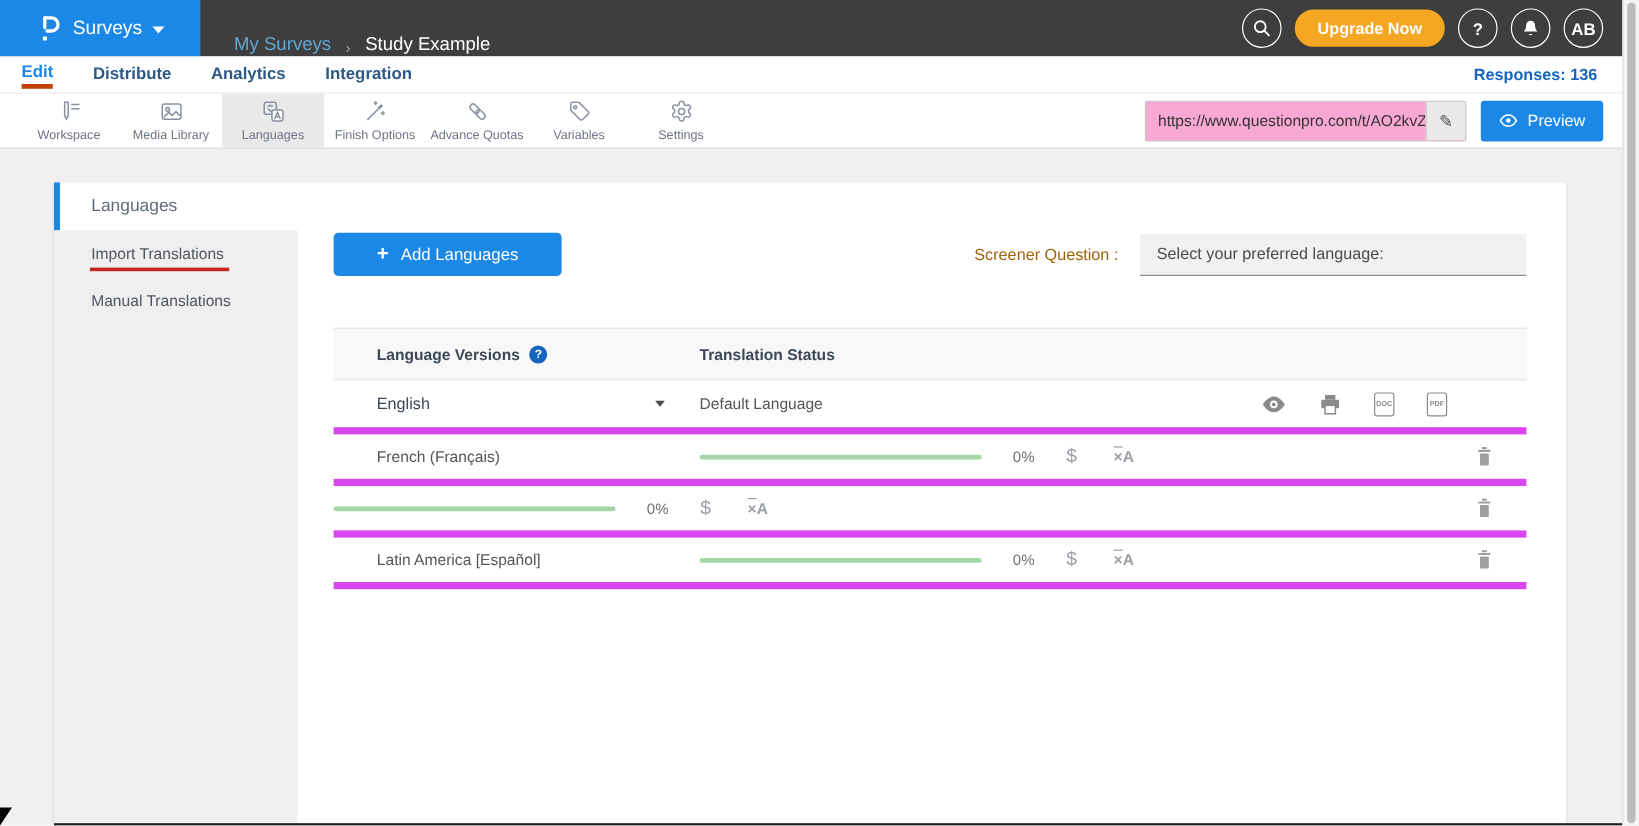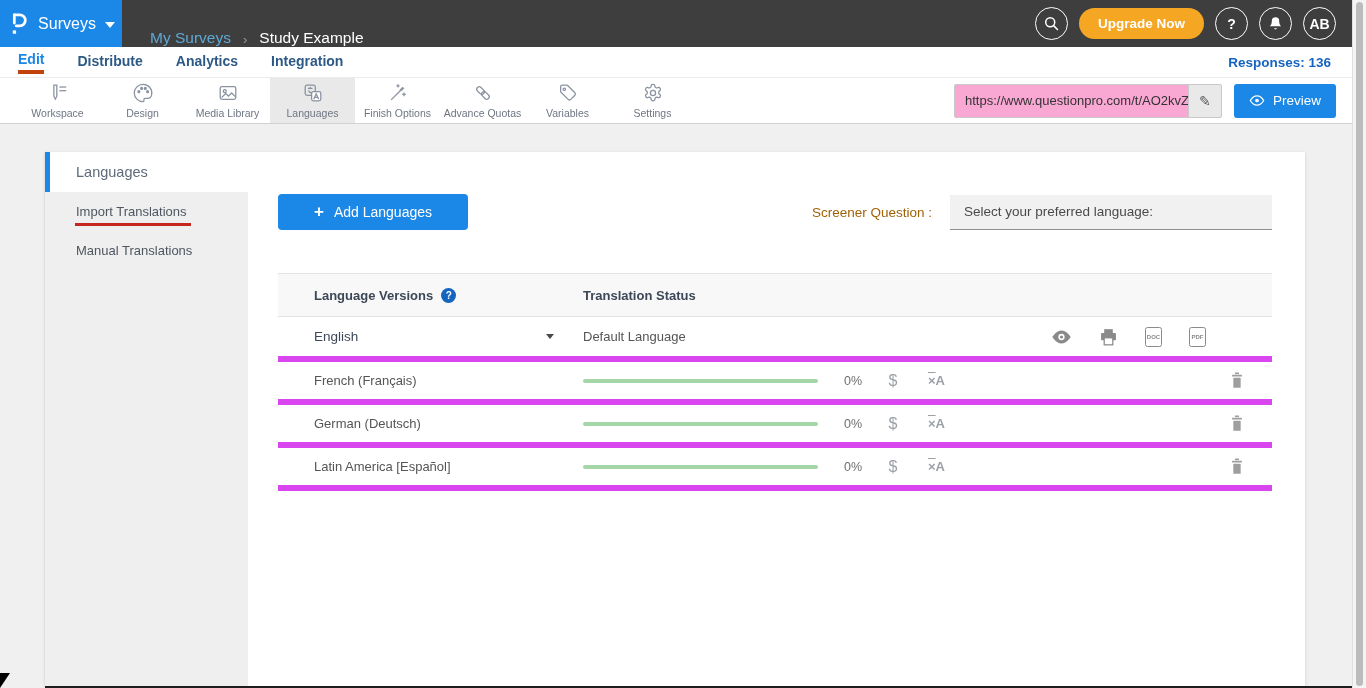--- a/index.html
+++ b/index.html
@@ -1,21 +1,21 @@
 <!DOCTYPE html>
 <html><head>
 <meta charset="utf-8">
 <style>
   * { margin:0; padding:0; box-sizing:border-box; }
   html,body { width:1366px; height:688px; overflow:hidden; }
   body { font-family:"Liberation Sans", sans-serif; background:#f0f0f0; position:relative; }
 
   
   .topbar { position:absolute; top:0; left:0; width:1366px; height:47px; background:#3e3e3e; display:flex; align-items:stretch; }
-  .logo-box { width:122px; background:#1b87e6; display:flex; align-items:center; justify-content:center; gap:9px; color:#fff; cursor:pointer; }
+  .logo-box { width:167px; background:#1b87e6; display:flex; align-items:center; justify-content:center; gap:9px; color:#fff; cursor:pointer; }
   .brand-label { font-size:16px; }
   .brand-caret { width:0; height:0; border-left:5px solid transparent; border-right:5px solid transparent; border-top:6px solid #fff; margin-top:2px; }
   .breadcrumb { flex:1; display:flex; align-items:flex-end; padding-left:28px; gap:12px; }
   .bc-parent { color:#5fa8d3; font-size:15.5px; cursor:pointer; }
   .bc-sep { color:#9a9a9a; font-size:13px; }
   .bc-current { color:#fff; font-size:15.5px; }
   .top-actions { display:flex; align-items:center; gap:11px; padding-right:30px; }
   .circle-btn { width:33px; height:33px; border:1.6px solid #fff; border-radius:50%; display:flex; align-items:center; justify-content:center; color:#fff; font-size:14px; font-weight:bold; cursor:pointer; flex:none; }
   .upgrade-btn { height:31px; padding:0 19px; background:#f5a623; border-radius:16px; color:#fff; font-size:13.5px; font-weight:bold; display:flex; align-items:center; cursor:pointer; }
 
@@ -138,30 +138,20 @@
   <div class="tool-item">
     <svg class="tool-ic" viewBox="0 0 24 24" fill="none" stroke-width="1.4">
       <path d="M7.5 3.5 v12 l1.6 3.2 1.6-3.2 v-12 z"></path>
         <line x1="13.5" y1="5.5" x2="21" y2="5.5"></line>
         <line x1="13.5" y1="9.5" x2="21" y2="9.5"></line>
     </svg>
     <span class="tool-label">Workspace</span>
   </div>
   <div class="tool-item">
     <svg class="tool-ic" viewBox="0 0 24 24" fill="none" stroke-width="1.4">
-      <path d="M12 2.5 a9.5 9.5 0 0 0 0 19 c.6 0 1-.45 1-1 v-1.5 c0-.6.5-1.1 1.1-1.1 H17 a4.5 4.5 0 0 0 4.5-4.5 A9.5 9.5 0 0 0 12 2.5 z"></path>
-      <circle cx="7.5" cy="10.5" r="1" fill="#8b93a1"></circle>
-        <circle cx="10.5" cy="7" r="1" fill="#8b93a1"></circle>
-        <circle cx="14.5" cy="7" r="1" fill="#8b93a1"></circle>
-        <circle cx="17" cy="10.5" r="1" fill="#8b93a1"></circle>
-    </svg>
-    <span class="tool-label">Design</span>
-  </div>
-  <div class="tool-item">
-    <svg class="tool-ic" viewBox="0 0 24 24" fill="none" stroke-width="1.4">
       <rect x="3.5" y="5" width="17" height="14" rx="2"></rect>
         <circle cx="8.5" cy="10" r="1.6"></circle>
         <path d="M5 17 l4.5-4.5 3 3 3.5-3.5 4 4"></path>
     </svg>
     <span class="tool-label">Media Library</span>
   </div>
   <div class="tool-item active">
     <svg class="tool-ic" viewBox="0 0 24 24" fill="none" stroke-width="1.4">
       <rect x="3.5" y="3.5" width="11" height="11" rx="2"></rect>
       <line x1="6.5" y1="7" x2="11.5" y2="7"></line>
@@ -304,23 +294,20 @@
                 <svg width="16" height="19" viewBox="0 0 24 27">
                   <rect x="9" y="1.5" width="6" height="2.5" fill="#9e9e9e"></rect>
                   <rect x="4.5" y="5" width="15" height="2.6" rx="0.6" fill="#9e9e9e"></rect>
                   <rect x="6.5" y="9.5" width="11" height="15" rx="1" fill="#9e9e9e"></rect>
                 </svg>
               </span>
             </div>
           </div>
 
           <div class="trow lang">
-            <div class="name-cell">
-              <span>German (Deutsch)</span>
-            </div>
             <div class="col-rest">
               <div class="progress"></div>
               <span class="pct">0%</span>
               <span class="dollar">$</span>
               <span class="translate-ic"><span class="xb">×</span><span>A</span></span>
               <span class="trash-wrap">
                 <svg width="16" height="19" viewBox="0 0 24 27">
                   <rect x="9" y="1.5" width="6" height="2.5" fill="#9e9e9e"></rect>
                   <rect x="4.5" y="5" width="15" height="2.6" rx="0.6" fill="#9e9e9e"></rect>
                   <rect x="6.5" y="9.5" width="11" height="15" rx="1" fill="#9e9e9e"></rect>

